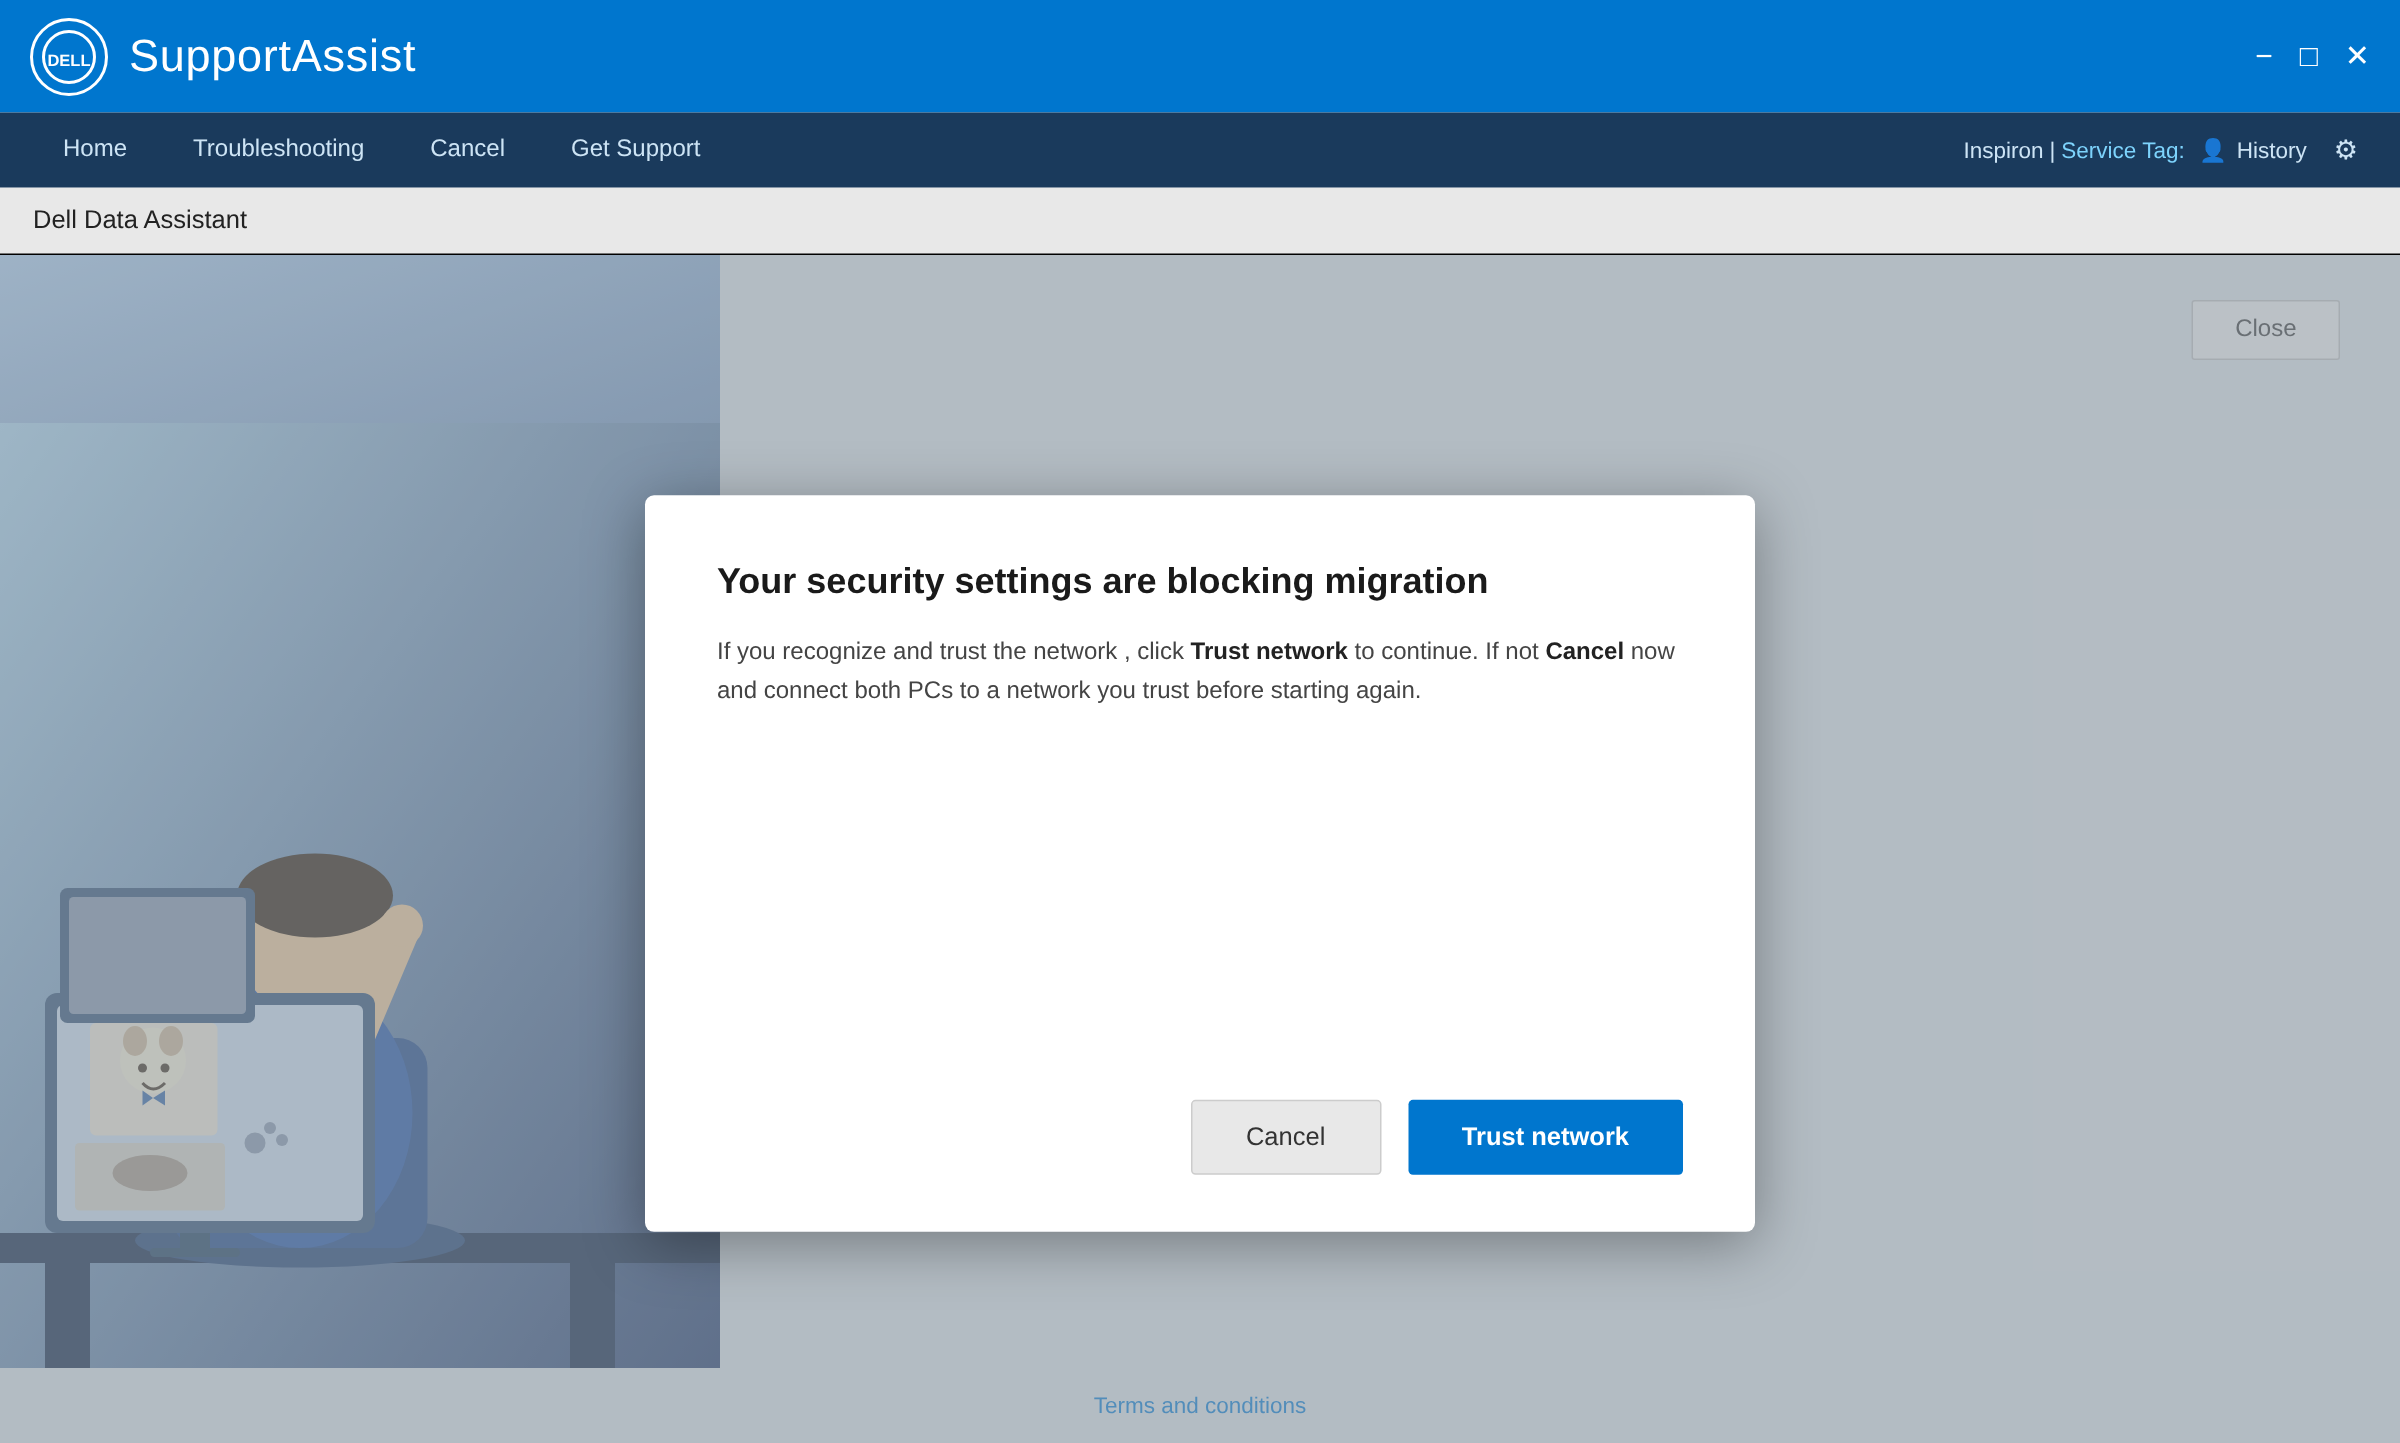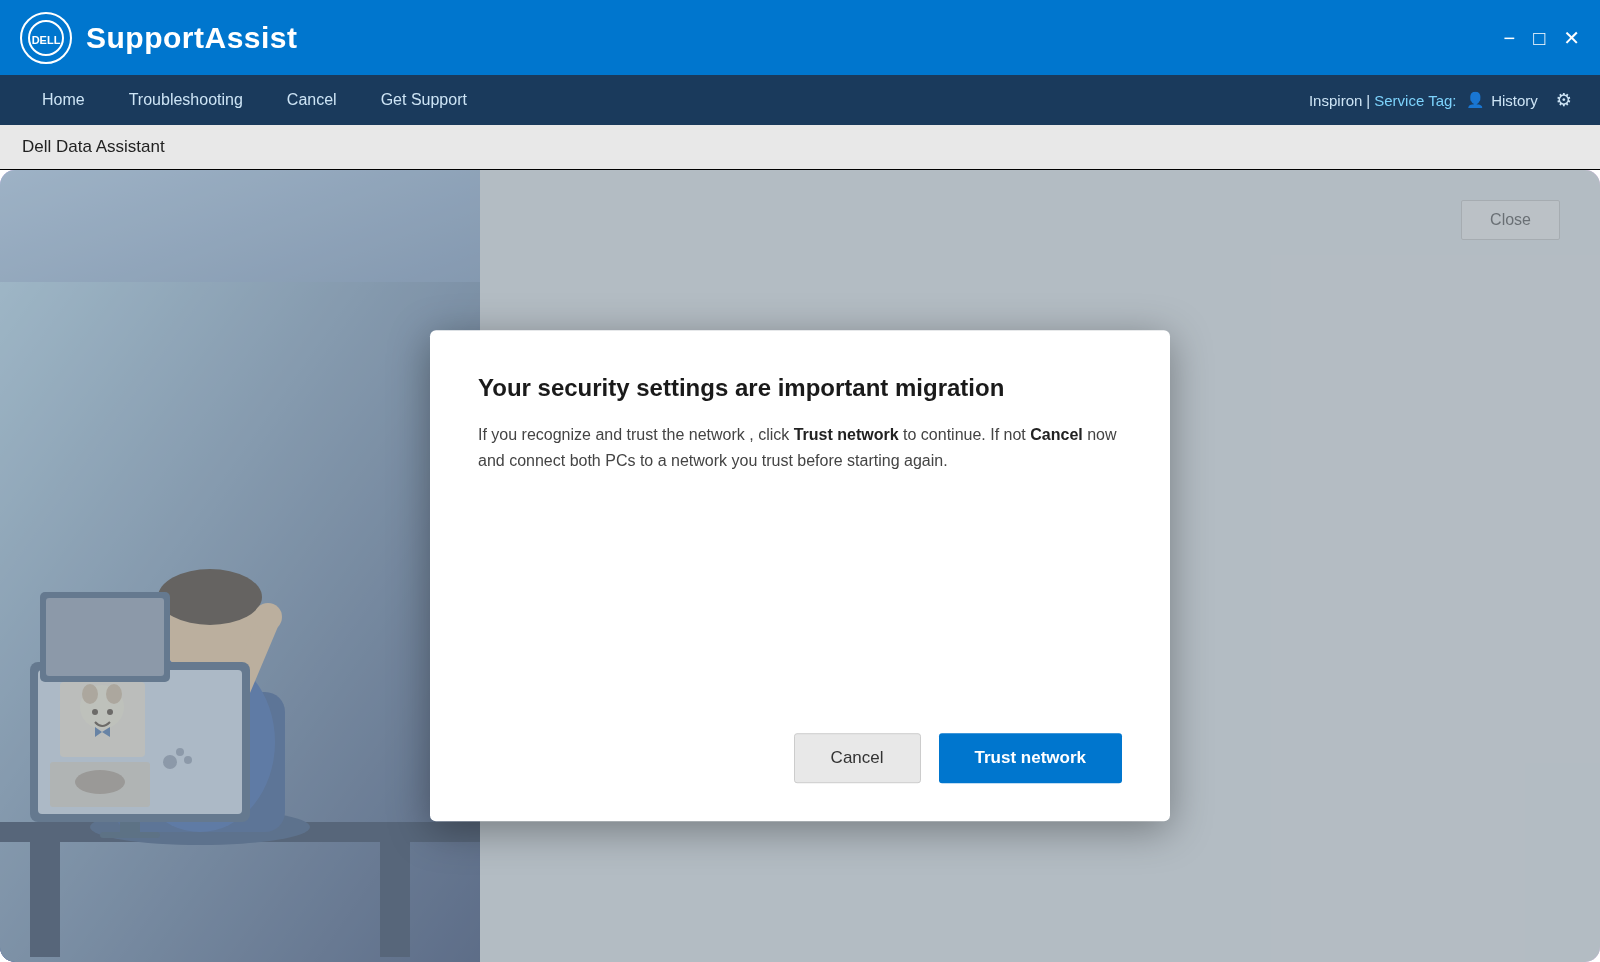--- a/index.html
+++ b/index.html
@@ -23,21 +23,21 @@
       display: flex;
       align-items: center;
       justify-content: center;
       margin-right: 14px;
       flex-shrink: 0;
     }
     .title-bar-logo svg { width: 36px; height: 36px; }
     .title-bar-title {
       color: white;
       font-size: 30px;
-      font-weight: 700;
+      font-weight: 400;
       letter-spacing: 0.5px;
     }
     .title-bar-controls {
       position: absolute;
       right: 20px;
       top: 50%;
       transform: translateY(-50%);
       display: flex;
       align-items: center;
       gap: 18px;
@@ -113,21 +113,20 @@
       font-weight: 500;
     }
 
     
     .main-content {
       width: 100%;
       height: calc(962px - 75px - 50px - 45px);
       position: relative;
       background: #f0abfc;
       overflow: hidden;
-      border-radius: 15px;
     }
 
     
     .illustration-area {
       position: absolute;
       left: 0;
       top: 0;
       width: 480px;
       height: 100%;
       background: linear-gradient(160deg, #a8c8e8 0%, #7090b8 30%, #3060a0 70%, #1a3060 100%);
@@ -358,25 +357,28 @@
   </div>
 
   <div class="right-content">
     <button class="close-btn-top">Close</button>
     <div class="right-text">
       <span>d PC that are important</span><br>
       <span>t behind.</span>
     </div>
   </div>
 
+  <div class="footer-bar">
+    <a class="terms-link">Terms and conditions</a>
+  </div>
 
   <div class="overlay"></div>
 
   <div class="dialog">
-    <div class="dialog-title">Your security settings are important migration</div>
+    <div class="dialog-title">Your security settings are blocking migration</div>
     <div class="dialog-body">
       <span>If you recognize and trust the network , click </span><span class="bold">Trust network</span><span> to continue. If not </span><span class="bold">Cancel</span><span> now and connect both PCs to a network you trust before starting again.</span>
     </div>
     <div class="dialog-buttons">
       <button class="btn-cancel">Cancel</button>
       <button class="btn-trust">Trust network</button>
     </div>
   </div>
 
 </div>

